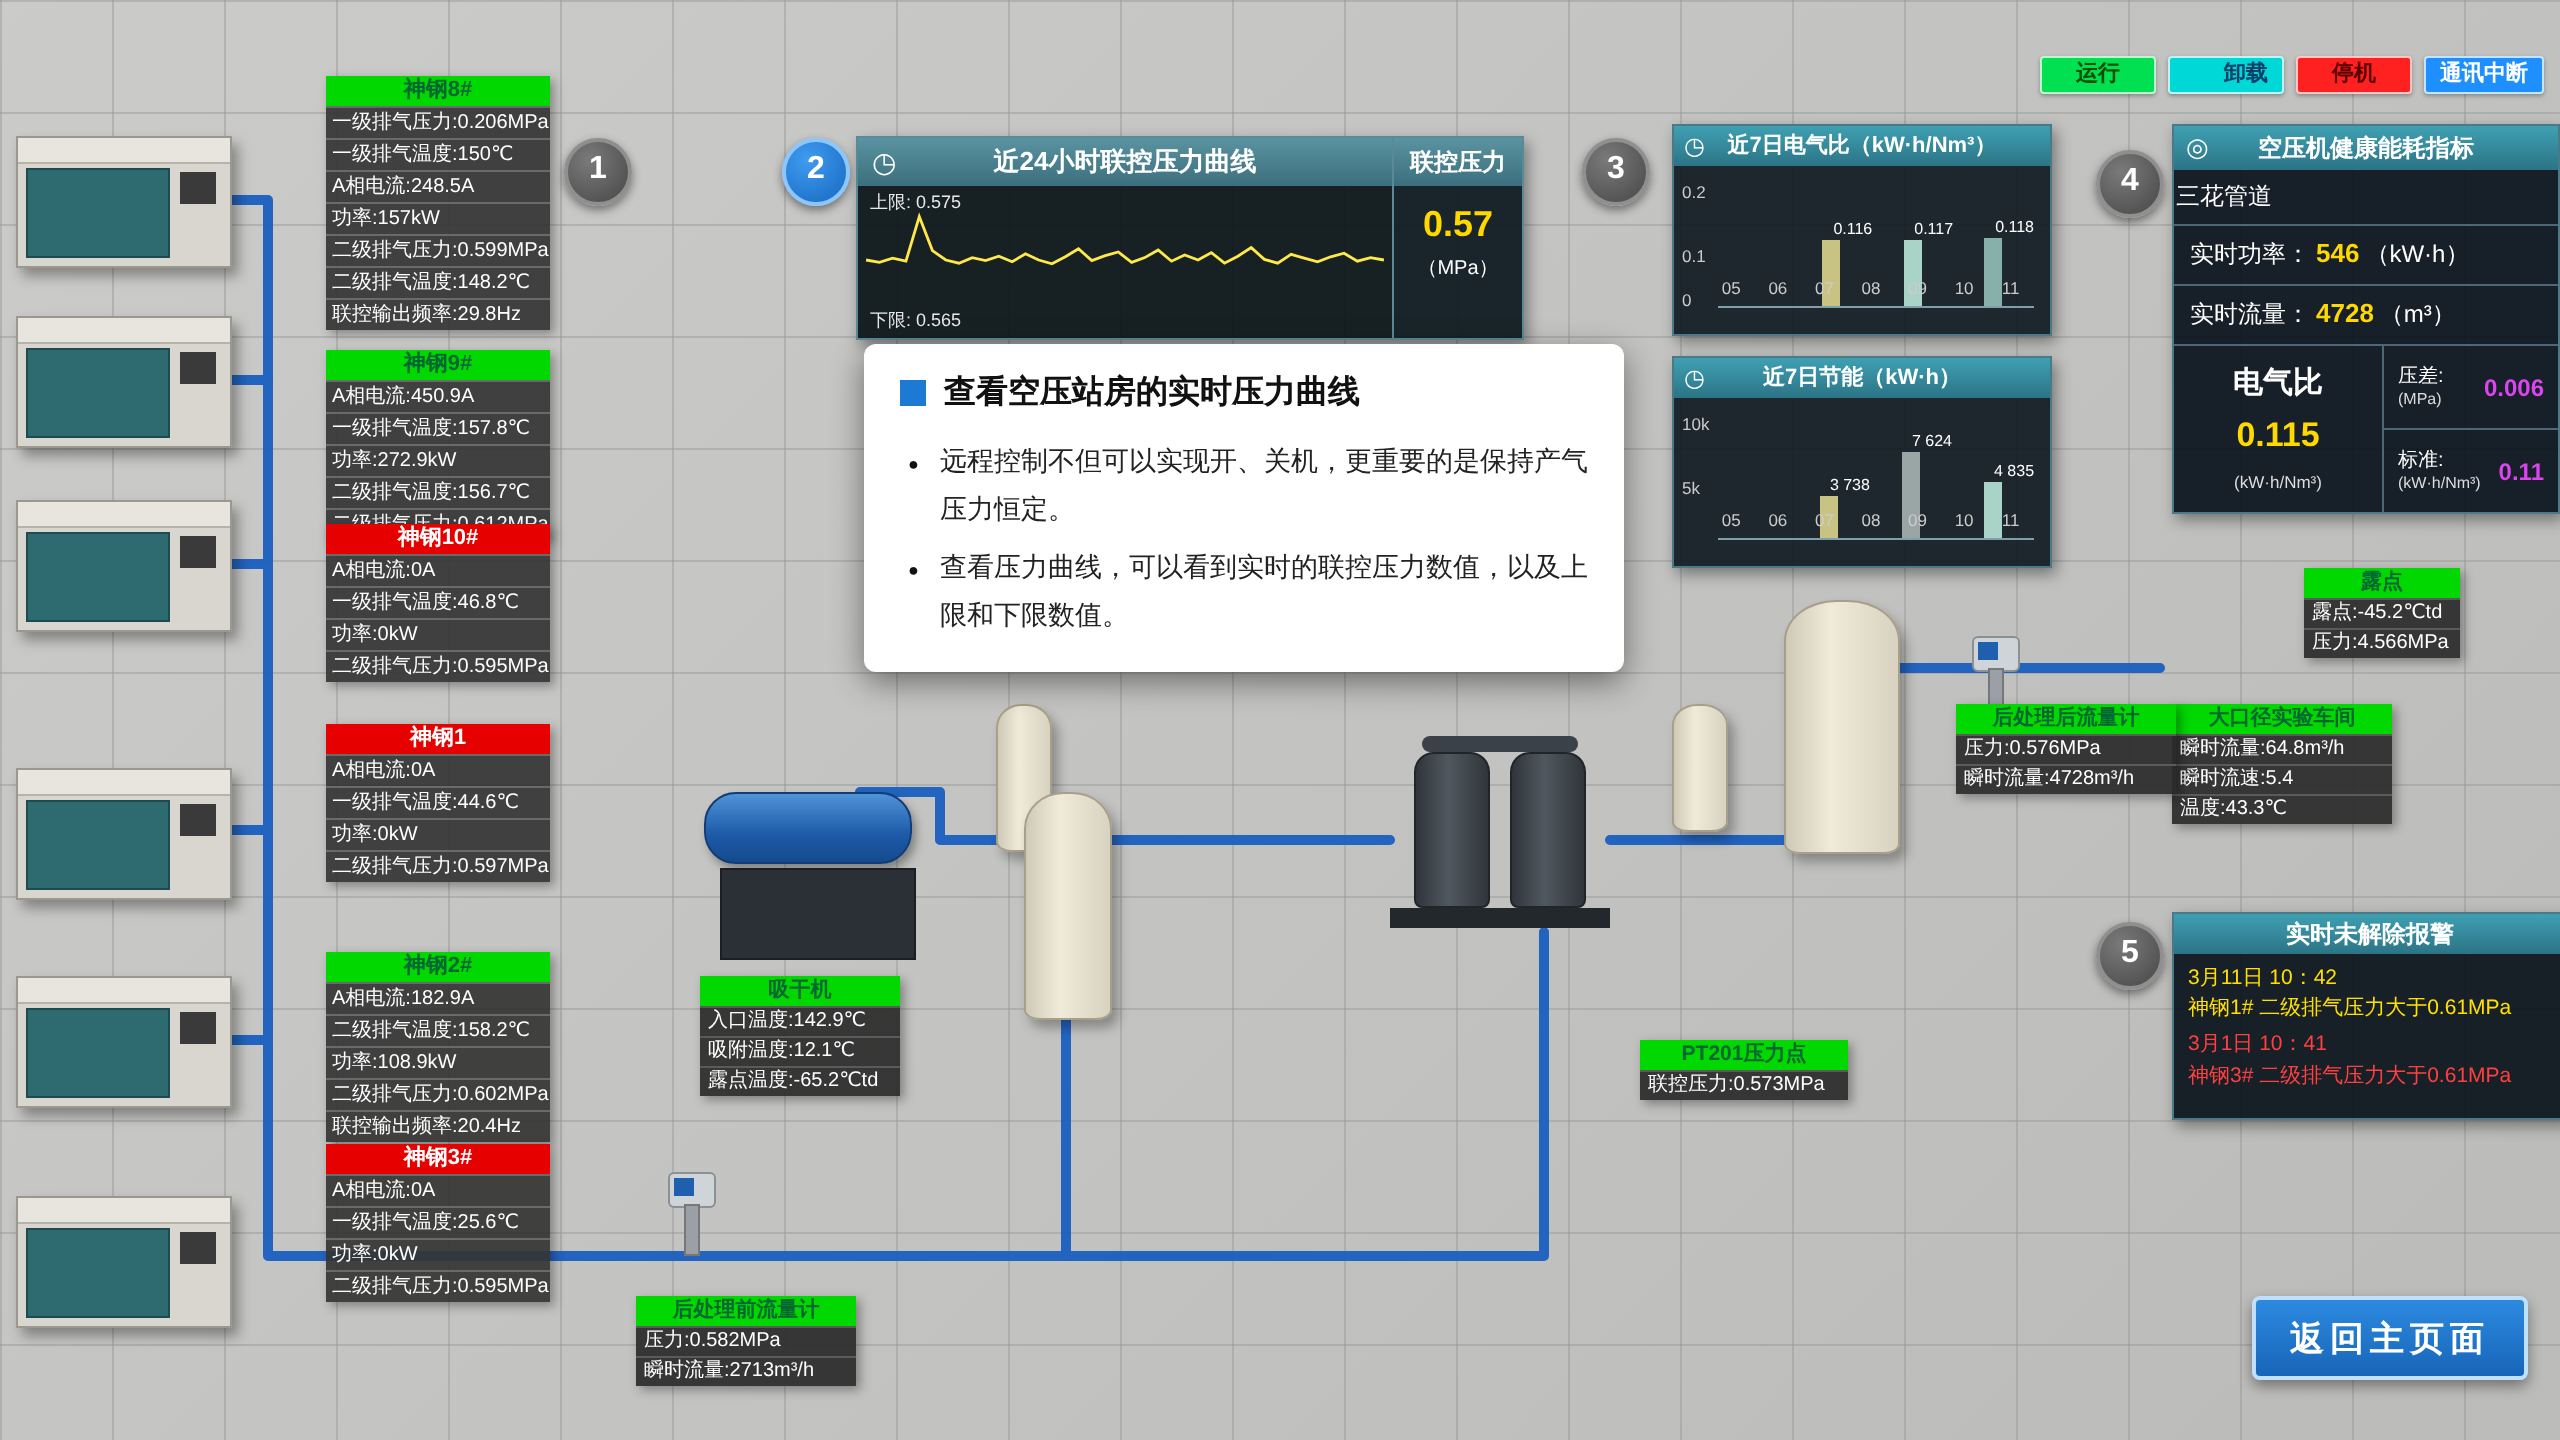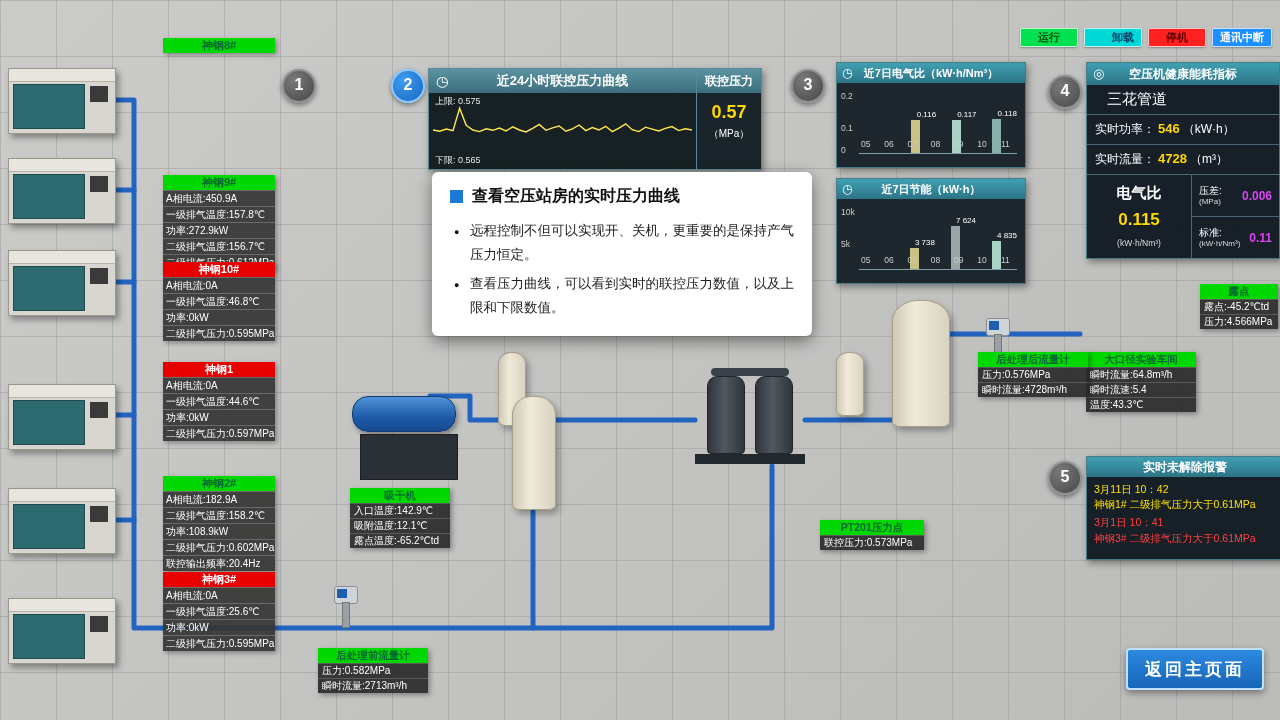--- a/index.html
+++ b/index.html
@@ -91,21 +91,21 @@
   .bar{width:9px;}
   .xrow{position:absolute;left:17px;right:8px;bottom:0;height:28px;display:flex;}
   .xrow span{flex:1;text-align:center;font-size:8.5px;color:#ccc;}
 
   
   .health{position:absolute;left:1086px;top:62px;width:192px;z-index:6;border:1px solid #4a7a88;box-shadow:2px 3px 7px rgba(0,0,0,.4);}
   .h-head{height:22px;background:linear-gradient(180deg,#3fa0b2,#2b7486);color:#fff;font-size:12px;font-weight:bold;
     text-align:center;line-height:22px;position:relative;}
   .h-head .icon-clock{font-size:13px;left:6px;}
   .h-body{background:rgba(10,18,28,.93);color:#fff;}
-  .h-pipe{padding:5px 20px;font-size:15px;border-bottom:1px solid #4a6878;}
+  .h-pipe{padding:5px 1px;font-size:12px;border-bottom:1px solid #4a6878;}
   .h-row{padding:6px 8px;font-size:12px;border-bottom:1px solid #4a6878;}
   .h-val{color:#ffd800;font-weight:bold;margin:0 3px;font-size:13px;}
   .h-grid{display:flex;}
   .h-left{flex:1.15;border-right:1px solid #4a6878;text-align:center;padding:9px 2px 10px;}
   .h-ratio-label{font-size:15px;font-weight:bold;}
   .h-ratio-val{color:#ffd800;font-size:17px;font-weight:bold;margin-top:7px;}
   .h-ratio-unit{font-size:8.5px;margin-top:8px;color:#ddd;}
   .h-right{flex:1;display:flex;flex-direction:column;}
   .h-cell{flex:1;padding:5px 7px;display:flex;justify-content:space-between;align-items:center;border-bottom:1px solid #4a6878;}
   .h-cell:last-child{border-bottom:none;}
@@ -209,20 +209,29 @@
       <div class="stem"></div>
   </div>
   <div class="meter" style="left:986px;top:318px">
     <div class="head"></div>
       <div class="face"></div>
       <div class="stem"></div>
   </div>
 
   <div class="cpanel" style="left:163px;top:38px">
     <div class="chead on">神钢8#</div>
+    <div>
+        <div class="crow">一级排气压力:0.206MPa</div>
+        <div class="crow">一级排气温度:150℃</div>
+        <div class="crow">A相电流:248.5A</div>
+        <div class="crow">功率:157kW</div>
+        <div class="crow">二级排气压力:0.599MPa</div>
+        <div class="crow">二级排气温度:148.2℃</div>
+        <div class="crow">联控输出频率:29.8Hz</div>
+      </div>
   </div>
   <div class="cpanel" style="left:163px;top:175px">
     <div class="chead on">神钢9#</div>
     <div>
         <div class="crow">A相电流:450.9A</div>
         <div class="crow">一级排气温度:157.8℃</div>
         <div class="crow">功率:272.9kW</div>
         <div class="crow">二级排气温度:156.7℃</div>
         <div class="crow">二级排气压力:0.612MPa</div>
       </div>
@@ -408,21 +417,21 @@
                 <span>标准:</span>
                 <span class="h-cu">(kW·h/Nm³)</span>
               </span>
             <span class="h-cv">0.11</span>
           </div>
         </div>
       </div>
     </div>
   </div>
 
-  <div class="gpanel" style="left:1200px;top:284px;width:78px">
+  <div class="gpanel" style="left:1152px;top:284px;width:78px">
     <div class="g-head">露点</div>
     <div>
         <div class="g-row">露点:-45.2℃td</div>
         <div class="g-row">压力:4.566MPa</div>
       </div>
   </div>
   <div class="gpanel" style="left:1086px;top:352px;width:110px">
     <div class="g-head">大口径实验车间</div>
     <div>
         <div class="g-row">瞬时流量:64.8m³/h</div>

